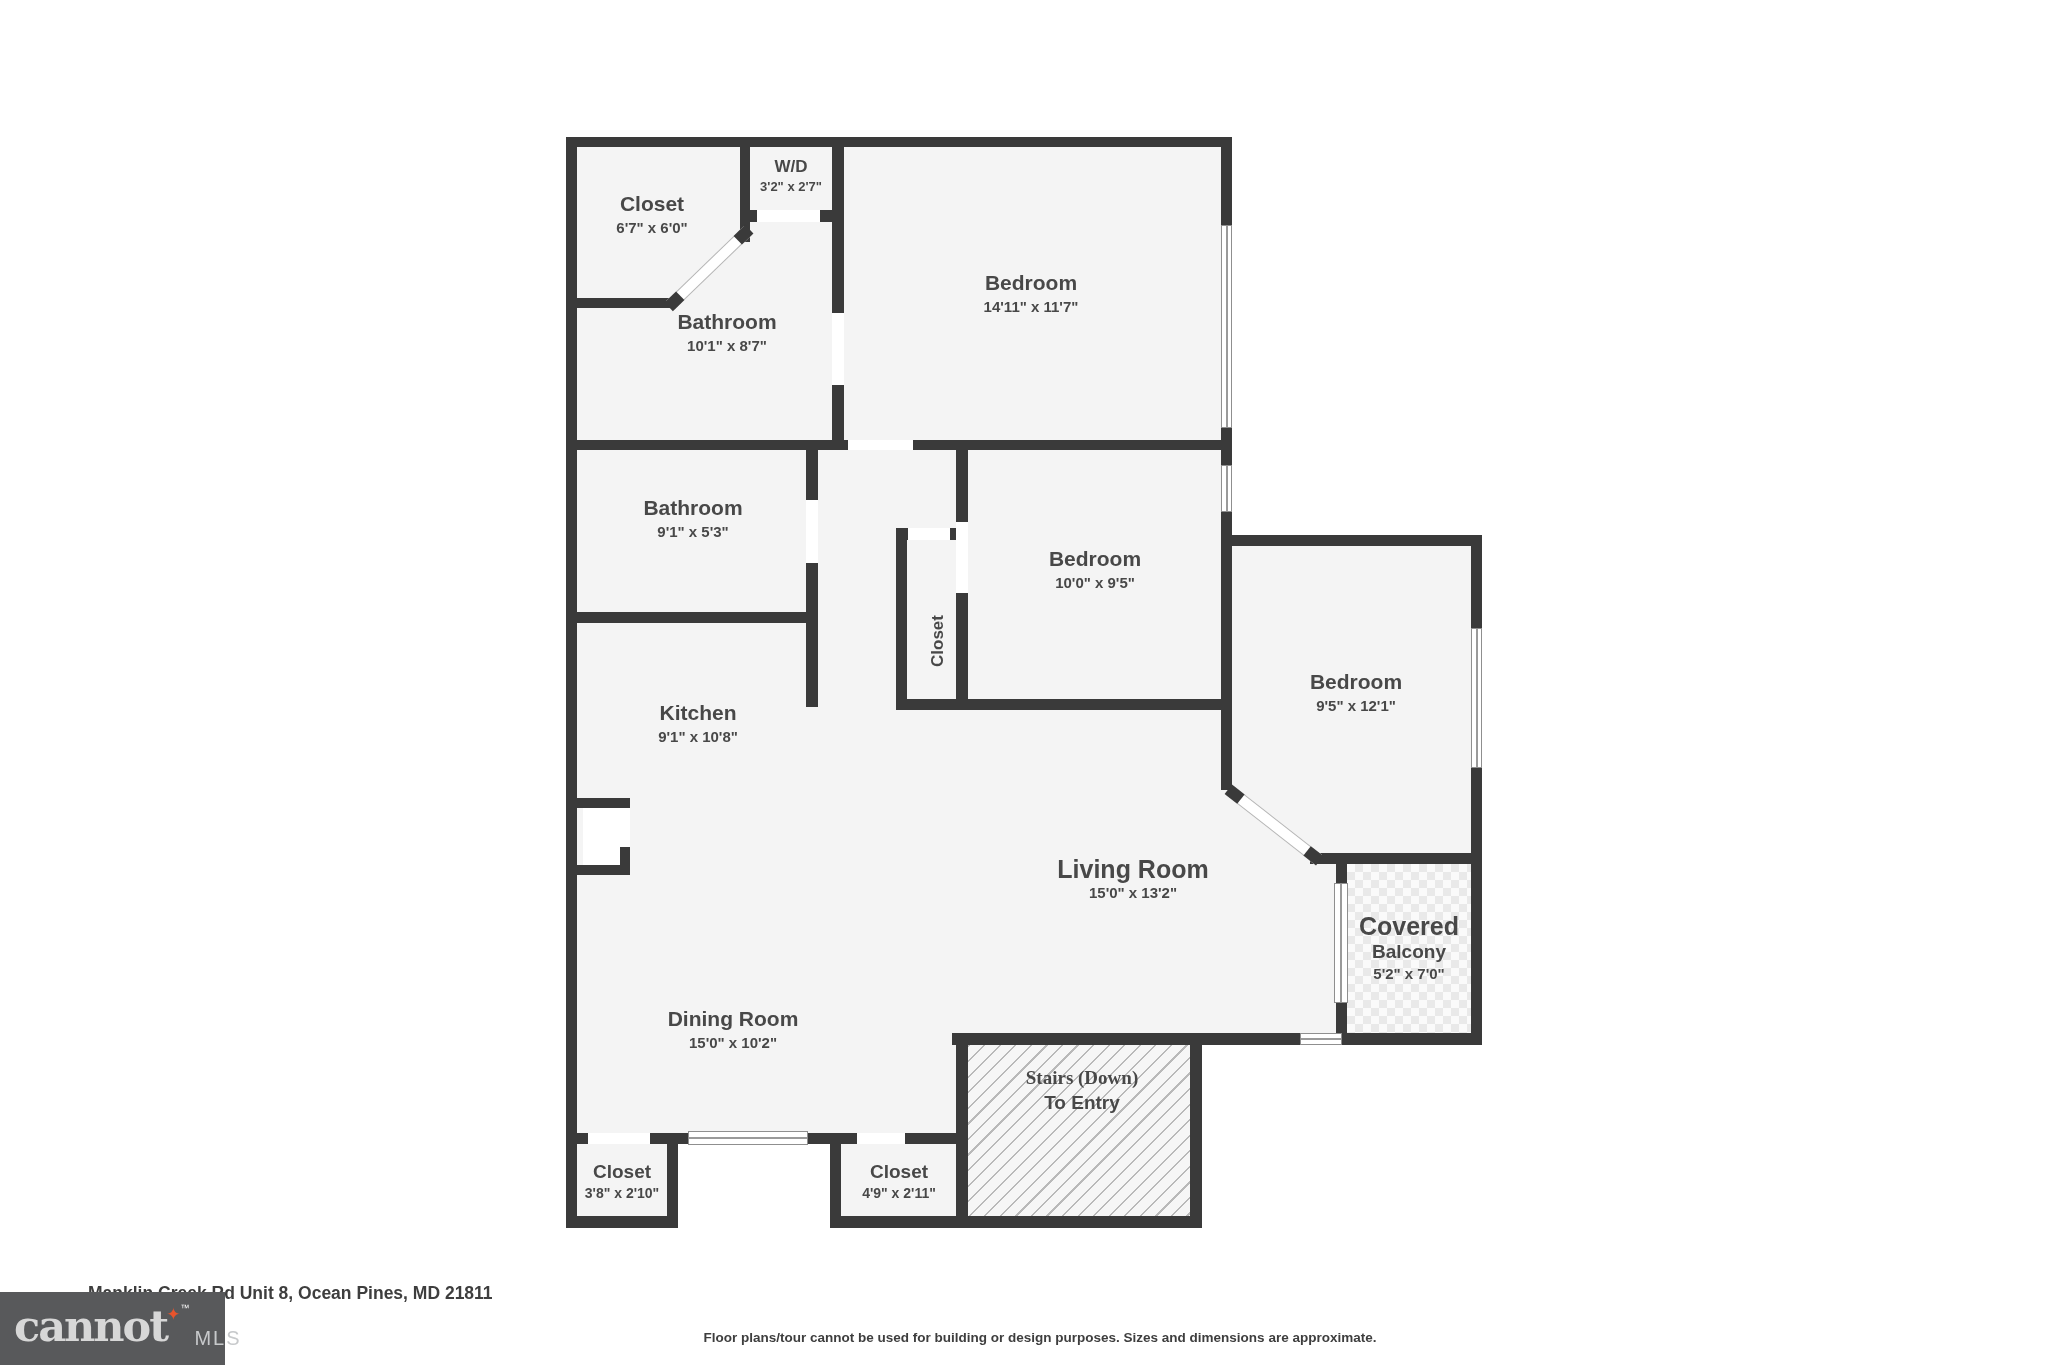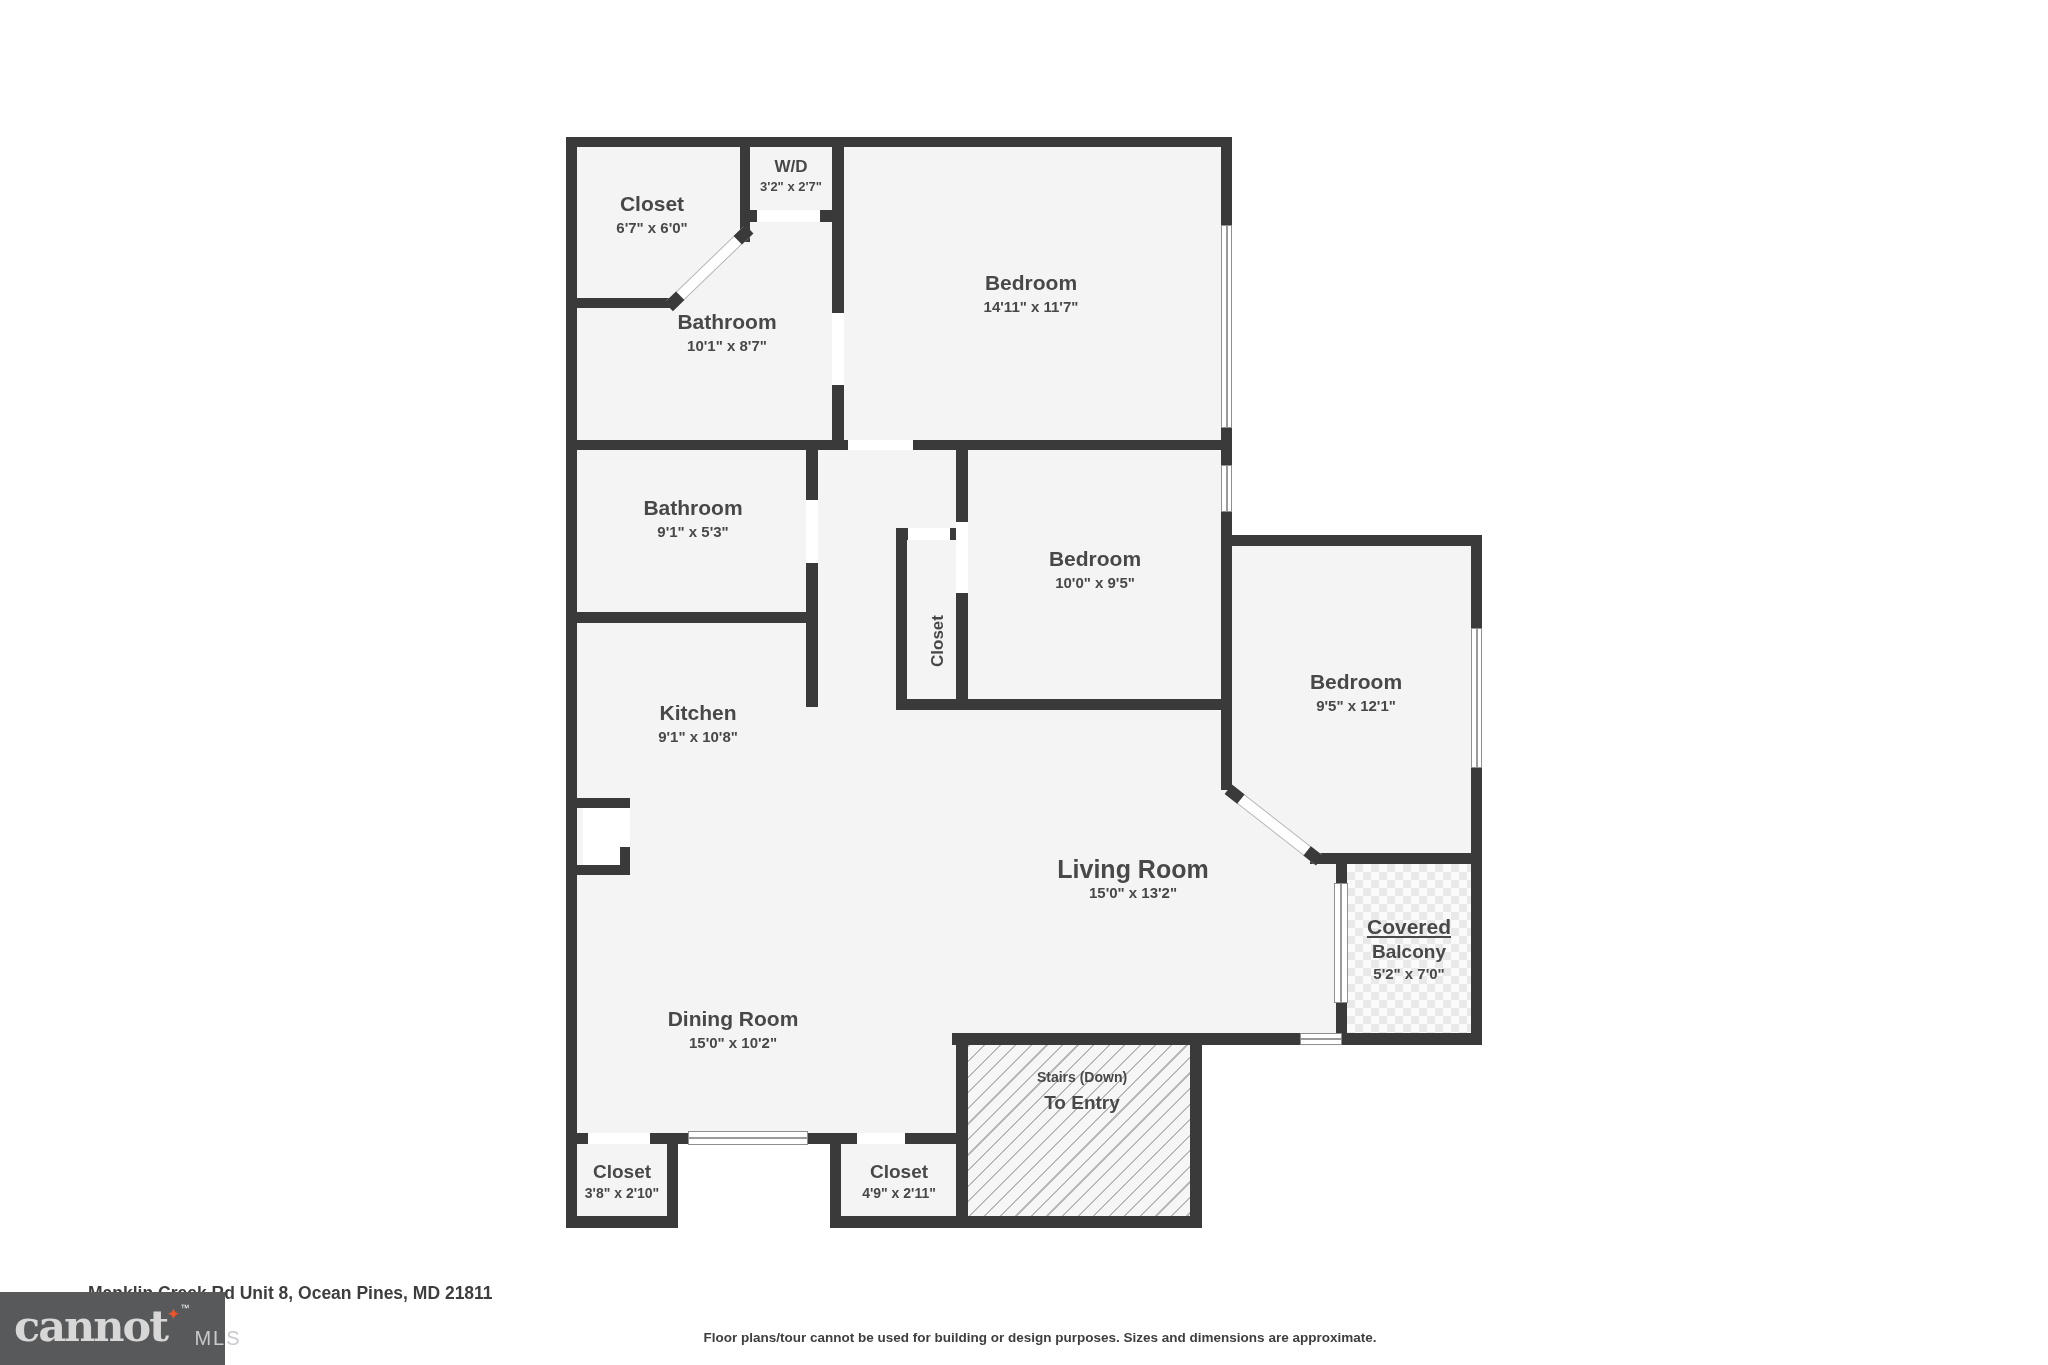--- a/index.html
+++ b/index.html
@@ -146,26 +146,26 @@
       </div>
       <div class="room-label" style="left: 1133px; top: 879px;">
         <span class="l" style="font-size: 25px; line-height: 28px;">Living Room</span>
         <span class="l" style="font-size: 15px; line-height: 20px;">15'0" x 13'2"</span>
       </div>
       <div class="room-label" style="left: 733px; top: 1029px;">
         <span class="l" style="font-size: 21px; line-height: 28px;">Dining Room</span>
         <span class="l" style="font-size: 15px; line-height: 20px;">15'0" x 10'2"</span>
       </div>
       <div class="room-label" style="left: 1409px; top: 949px;">
-        <span class="l" style="font-size: 21px; line-height: 25px; text-decoration: underline;">Covered</span>
+        <span class="l" style="font-size: 25px; line-height: 25px;">Covered</span>
         <span class="l" style="font-size: 19px; line-height: 25px;">Balcony</span>
         <span class="l" style="font-size: 15px; line-height: 20px;">5'2" x 7'0"</span>
       </div>
       <div class="room-label" style="left: 1082px; top: 1090px;">
-        <span class="l" style="font-size: 14px; line-height: 25px;">Stairs (Down)</span>
+        <span class="l" style="font-size: 19px; line-height: 25px; font-family: Liberation Serif, serif;">Stairs (Down)</span>
         <span class="l" style="font-size: 19px; line-height: 25px;">To Entry</span>
       </div>
       <div class="room-label" style="left: 622px; top: 1180px;">
         <span class="l" style="font-size: 19px; line-height: 25px;">Closet</span>
         <span class="l" style="font-size: 14px; line-height: 18px;">3'8" x 2'10"</span>
       </div>
       <div class="room-label" style="left: 899px; top: 1180px;">
         <span class="l" style="font-size: 19px; line-height: 25px;">Closet</span>
         <span class="l" style="font-size: 14px; line-height: 18px;">4'9" x 2'11"</span>
       </div>

